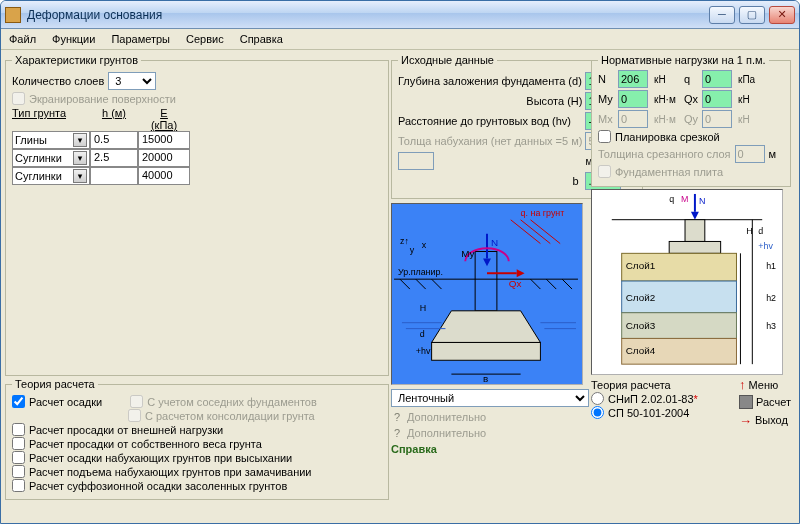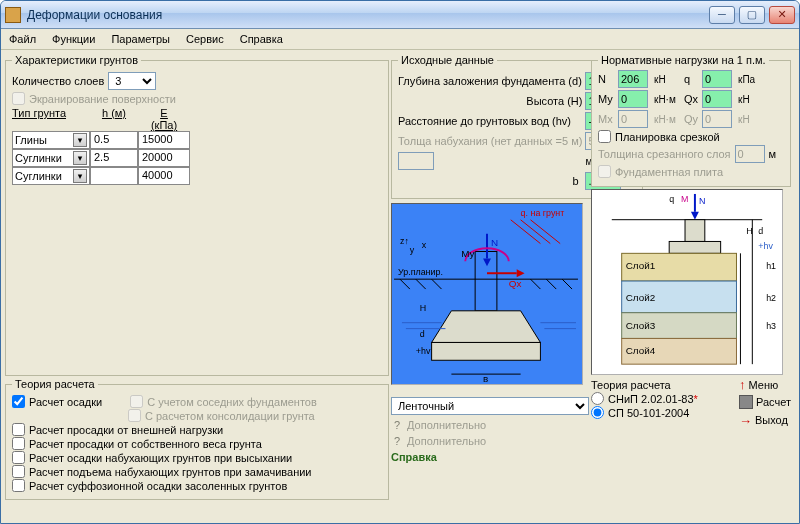--- a/index.html
+++ b/index.html
@@ -104,21 +104,21 @@
   .input-grid .r .u { font-size: 10px; text-align:left; }
   .dia {
     border: 1px inset #b0b0b0;
     background: #3b82f6;
     width: 192px; height: 182px;
     margin-top: 2px;
     position: relative;
     font-size: 9px;
   }
   .dia svg { width: 100%; height: 100%; }
-  .combo-row { display:flex; gap:4px; align-items:flex-end; margin-top:10px; }
+  .combo-row { display:flex; gap:4px; align-items:flex-end; margin-top:2px; }
   .combo-row select { flex:1; }
   .link-row { display:flex; gap:4px; align-items:center; color:#808074; margin-top:2px; }
   .help-q { width:12px; text-align:center; }
   .help-label { color:#2a6b1c; font-weight:bold; }
 
   
   .loads-grid { display:grid; grid-template-columns: 18px 34px 28px 16px 34px 24px; gap:2px; align-items:center; }
   .loads-grid .u { font-size:10px; }
   .loads-grid .dis { color:#9c9c90; }
   .dia2 {

